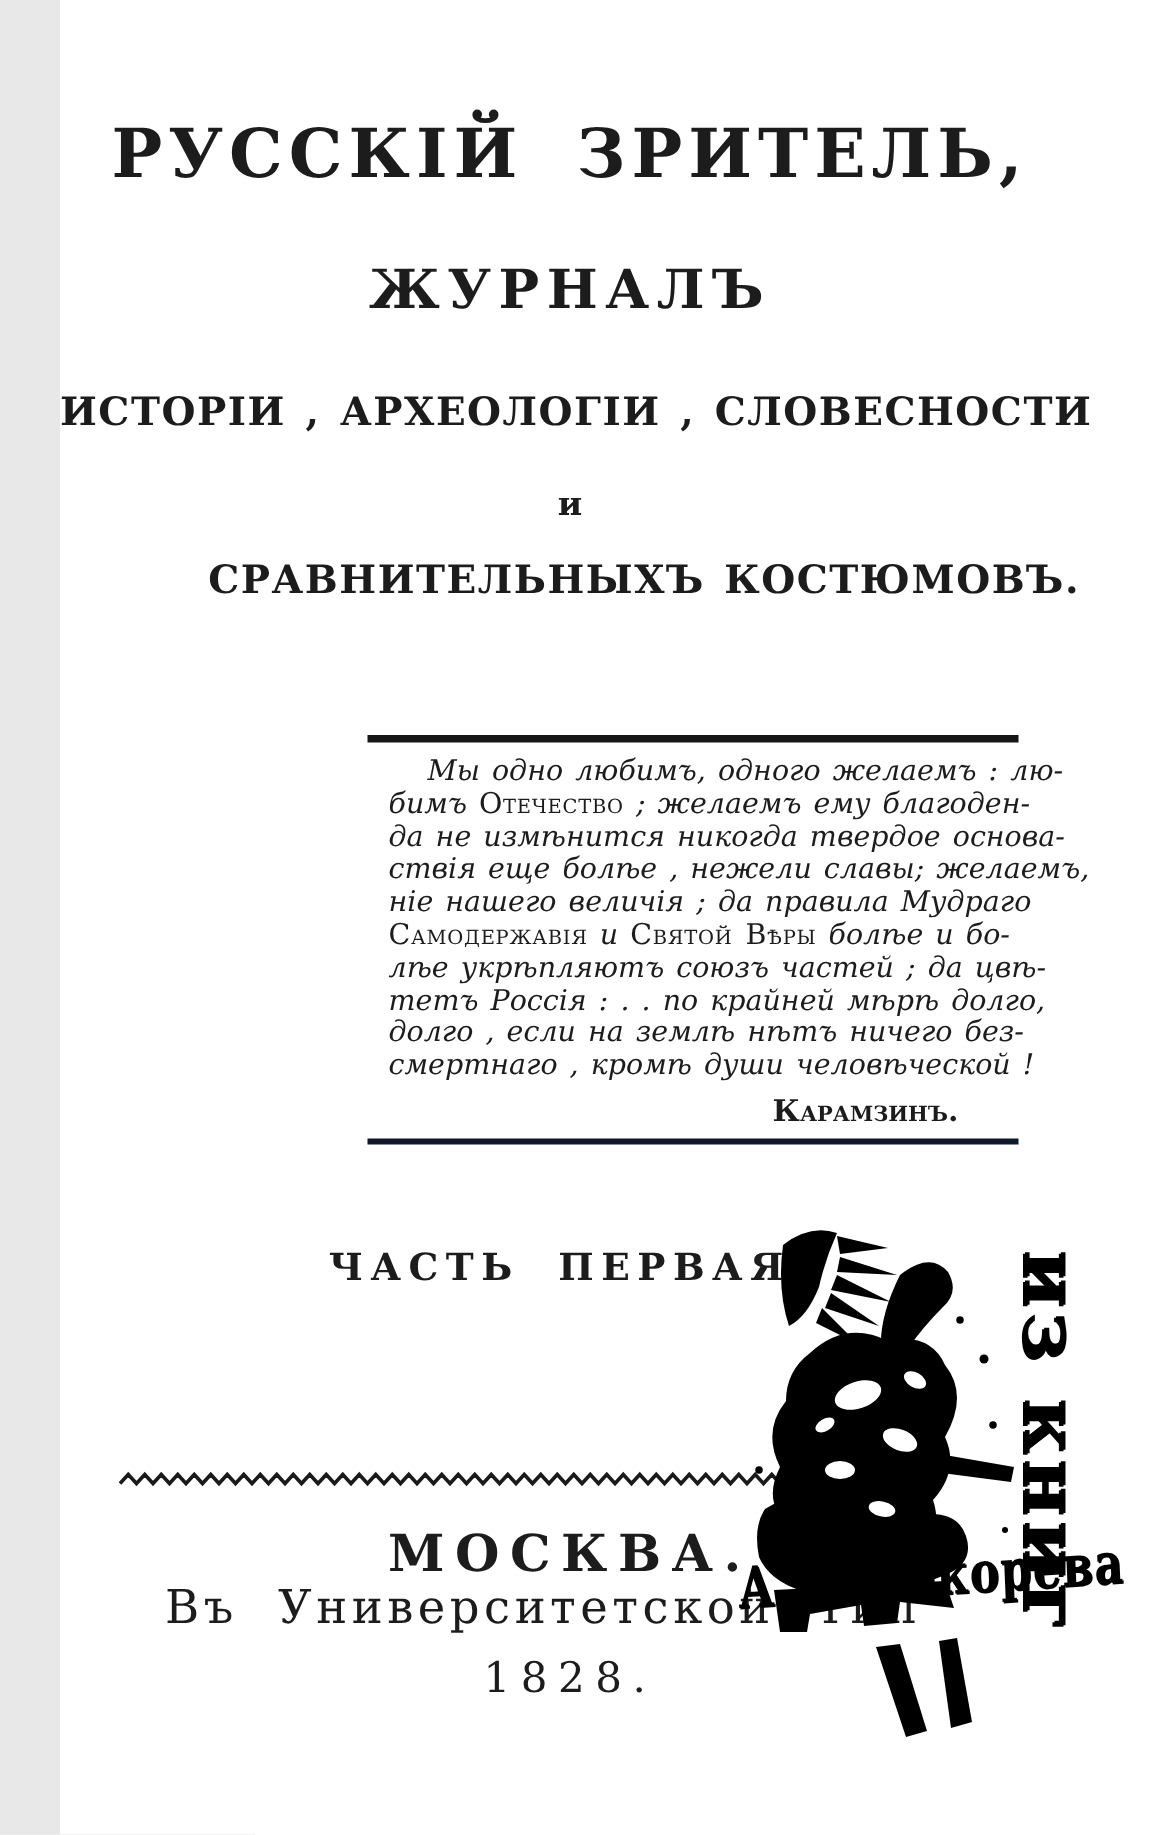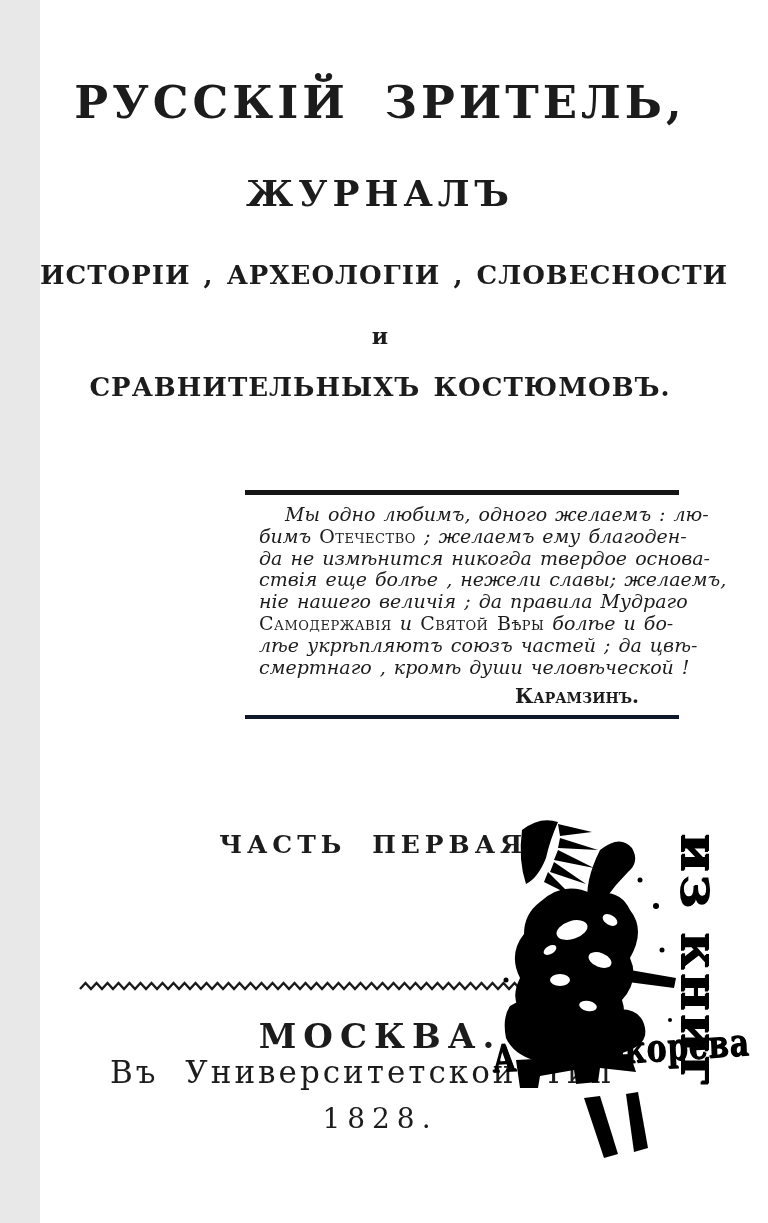--- a/index.html
+++ b/index.html
@@ -5,21 +5,21 @@
   html,body{margin:0;padding:0;background:#e8e8e8;}
   .page{
     position:relative; width:768px; height:1223px; background:#ffffff;
     overflow:hidden; font-family:"DejaVu Serif","Liberation Serif",serif;
     color:#1c1c1c;
     margin-left:40px;
   }
   .cline{position:absolute; left:0; width:680px; text-align:center; white-space:nowrap;}
   .title   {top:76px;  font-size:45px; font-weight:700; letter-spacing:4px;  word-spacing:16px;}
   .zhurnal {top:172px; font-size:36px; font-weight:700; letter-spacing:5px;}
-  .subj    {font-size:26px; font-weight:700; letter-spacing:1px; word-spacing:3px;}
+  .subj    {font-size:26px; font-weight:700; letter-spacing:1px; word-spacing:3px;text-align:right;}
   .subj1   {top:260px;}
   .conj    {top:323px; font-size:22px; font-weight:700;}
   .subj2   {top:372px;}
   .part    {top:830px; font-size:25px; font-weight:700; letter-spacing:5px; word-spacing:12px;}
   .city    {top:1016px; font-size:34px; font-weight:700; letter-spacing:7px;}
   .year    {top:1102px; font-size:28px; letter-spacing:7px;}
   .publisher{
     position:absolute; left:70px; top:1054px; font-size:31px; font-weight:400;
     letter-spacing:3px; word-spacing:14px; white-space:nowrap;
   }
@@ -62,20 +62,22 @@
 
   <div class="epigraph">
     <div>
         <div class="ep-line"><span class="it">Мы одно любимъ, одного желаемъ : лю-</span></div>
         <div class="ep-line"><span class="it">бимъ </span><span class="sc">Отечество</span><span class="it"> ; желаемъ ему благоден-</span></div>
         <div class="ep-line"><span class="it">да не измѣнится никогда твердое основа-</span></div>
         <div class="ep-line"><span class="it">ствія еще болѣе , нежели славы; желаемъ,</span></div>
         <div class="ep-line"><span class="it">ніе нашего величія ; да правила Мудраго</span></div>
         <div class="ep-line"><span class="sc">Самодержавія</span><span class="it"> и </span><span class="sc">Святой Вѣры</span><span class="it"> болѣе и бо-</span></div>
         <div class="ep-line"><span class="it">лѣе укрѣпляютъ союзъ частей ; да цвѣ-</span></div>
+        <div class="ep-line"><span class="it">тетъ Россія : . . по крайней мѣрѣ долго,</span></div>
+        <div class="ep-line"><span class="it">долго , если на землѣ нѣтъ ничего без-</span></div>
         <div class="ep-line"><span class="it">смертнаго , кромѣ души человѣческой !</span></div>
       </div>
     <div class="ep-sig">Карамзинъ.</div>
   </div>
 
   <div class="cline part">ЧАСТЬ ПЕРВАЯ.</div>
 
   <svg class="zigzag" viewBox="0 0 474 16">
     <path fill="none" stroke="#1a1a1a" stroke-width="2.4" d="M2 11 l5.5 -6 l5.5 6 l5.5 -6 l5.5 6 l5.5 -6 l5.5 6 l5.5 -6 l5.5 6 l5.5 -6 l5.5 6 l5.5 -6 l5.5 6 l5.5 -6 l5.5 6 l5.5 -6 l5.5 6 l5.5 -6 l5.5 6 l5.5 -6 l5.5 6 l5.5 -6 l5.5 6 l5.5 -6 l5.5 6 l5.5 -6 l5.5 6 l5.5 -6 l5.5 6 l5.5 -6 l5.5 6 l5.5 -6 l5.5 6 l5.5 -6 l5.5 6 l5.5 -6 l5.5 6 l5.5 -6 l5.5 6 l5.5 -6 l5.5 6 l5.5 -6 l5.5 6 l5.5 -6 l5.5 6 l5.5 -6 l5.5 6 l5.5 -6 l5.5 6 l5.5 -6 l5.5 6 l5.5 -6 l5.5 6 l5.5 -6 l5.5 6 l5.5 -6 l5.5 6 l5.5 -6 l5.5 6 l5.5 -6 l5.5 6 l5.5 -6 l5.5 6 l5.5 -6 l5.5 6 l5.5 -6 l5.5 6 l5.5 -6 l5.5 6 l5.5 -6 l5.5 6 l5.5 -6 l5.5 6 l5.5 -6 l5.5 6 l5.5 -6 l5.5 6 l5.5 -6 l5.5 6 l5.5 -6 l5.5 6 l5.5 -6 l5.5 6 l5.5 -6 l5.5 6 l5.5 -6 l5.5 6"></path>
   </svg>

